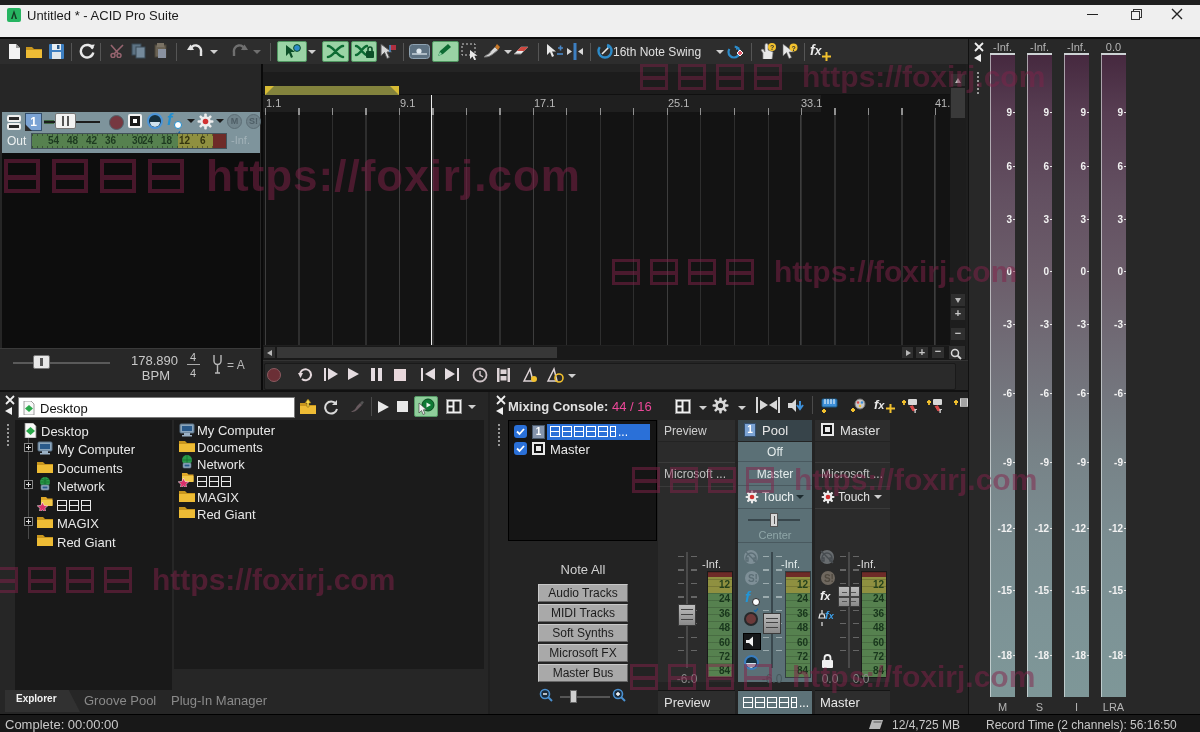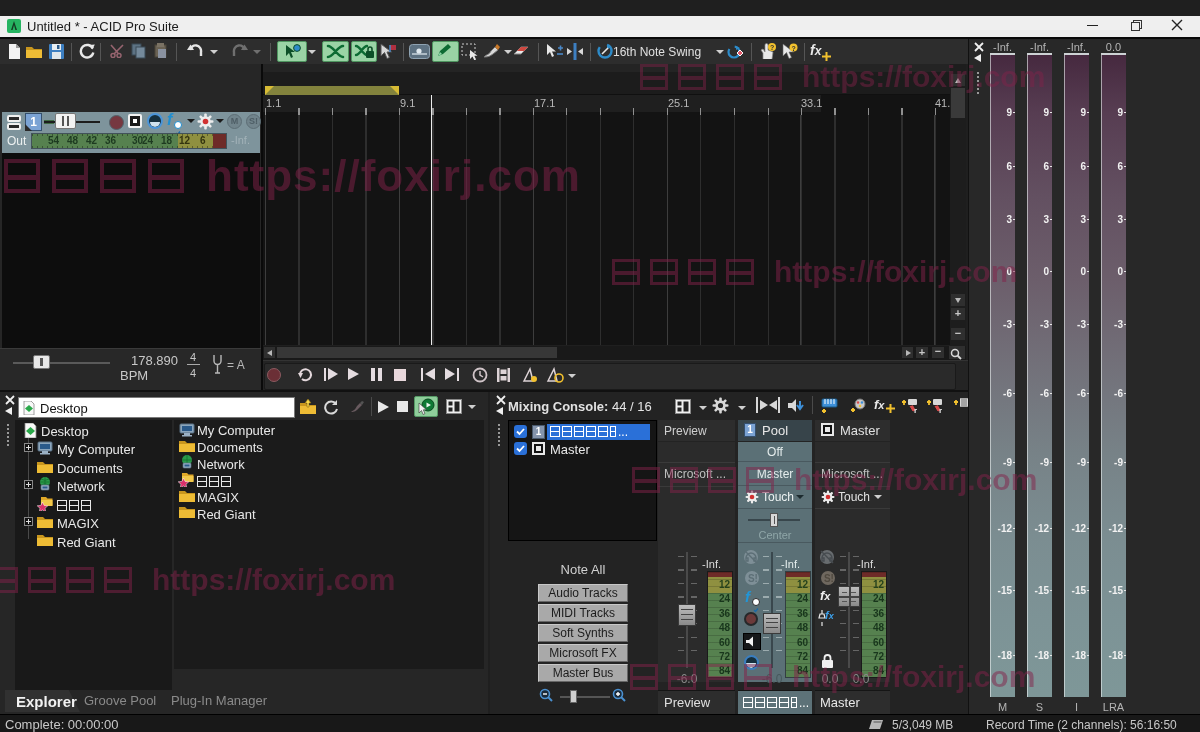--- a/index.html
+++ b/index.html
@@ -14,21 +14,21 @@
 .wm .b{width:28px;height:26px;border:3px solid;box-sizing:border-box;background:linear-gradient(transparent 9px,currentColor 9px,currentColor 13px,transparent 13px);margin-right:10px}
 .wm .t{margin-left:10px}
 .wm.lg{font-size:44px;letter-spacing:1px}
 .wm.lg .b{width:36px;height:34px;margin-right:12px;border-width:4px;background:linear-gradient(transparent 12px,currentColor 12px,currentColor 17px,transparent 17px)}
 .tri{width:0;height:0;position:absolute}
 </style>
 </head>
 <body>
 <div id="r">
 
-<div class="a" style="left:0;top:16px;width:1200px;height:36px;background:#efefef">
+<div class="a" style="left:0;top:5px;width:1200px;height:36px;background:#efefef">
  <div class="a" style="left:7px;top:3px;width:14px;height:14px;background:#26b461;border-radius:2px">
   <svg width="14" height="14">
           <path d="M7 2 L10 11 L8.4 11 L7 6 L5.6 11 L4 11 Z" fill="#143a22"></path>
         </svg>
  </div>
  <div class="a" style="left:27px;top:3px;font-size:13px;color:#1a1a1a">Untitled * - ACID Pro Suite</div>
  <div class="a" style="left:1087px;top:9px;width:11px;height:1px;background:#222"></div>
  <div class="a" style="left:1133px;top:4px;width:7px;height:7px;border:1px solid #333;background:#efefef"></div>
  <div class="a" style="left:1131px;top:6px;width:7px;height:7px;border:1px solid #333;background:#efefef"></div>
  <svg class="a" style="left:1171px;top:3px" width="12" height="12">
@@ -232,21 +232,21 @@
   <div class="a" style="left:229px;top:22px;font-size:11px;color:#a2b2b8">-Inf.</div>
  </div>
  <div class="a" style="left:2px;top:89px;width:258px;height:195px;background:#0d0d0d"></div>
 
  <div class="a" style="left:0;top:284px;width:262px;height:44px;background:#282828;border-top:1px solid #3a3a3a;box-sizing:border-box">
   <div class="a" style="left:13px;top:13px;width:97px;height:2px;background:#5a5a5a"></div>
   <div class="a" style="left:33px;top:6px;width:17px;height:14px;background:#e8e8e8;border:1px solid #777;border-radius:2px;box-sizing:border-box">
           <div class="a" style="left:6px;top:2px;width:3px;height:8px;background:#555"></div>
         </div>
   <div class="a" style="left:110px;top:4px;width:68px;height:13px;font-size:13px;color:#c8c8c8;text-align:right">178.890</div>
-  <div class="a" style="left:120px;top:19px;width:50px;font-size:13px;color:#c8c8c8;text-align:left">BPM</div>
+  <div class="a" style="left:120px;top:19px;width:50px;font-size:13px;color:#c8c8c8;text-align:right">BPM</div>
   <div class="a" style="left:186px;top:2px;width:14px;font-size:11px;color:#c8c8c8;text-align:center">4</div>
   <div class="a" style="left:187px;top:15px;width:13px;height:1px;background:#aaa"></div>
   <div class="a" style="left:186px;top:18px;width:14px;font-size:11px;color:#c8c8c8;text-align:center">4</div>
   <svg class="a" style="left:211px;top:5px" width="13" height="20">
           <path d="M3 1 v6 a3.5 3.5 0 0 0 7 0 v-6 M6.5 10 v9 M4 19 h5" stroke="#b8b8b8" stroke-width="1.4" fill="none"></path>
         </svg>
   <div class="a" style="left:227px;top:9px;font-size:12px;color:#b8b8b8">= A</div>
  </div>
 </div>
 <div class="a" style="left:261px;top:64px;width:2px;height:328px;background:#0a0a0a"></div>
@@ -478,32 +478,32 @@
         </svg>
   <div class="a" style="left:23px;top:70px;font-size:13px;color:#e8e8e8">MAGIX</div>
   <svg class="a" style="left:5px;top:85px" width="16" height="13">
           <path d="M0 2 h6 l2 2 h8 v9 h-16 z" fill="#c8961e"></path>
           <path d="M0 5 h16 v8 h-16 z" fill="#eebc35"></path>
         </svg>
   <div class="a" style="left:23px;top:87px;font-size:13px;color:#e8e8e8">Red Giant</div>
  </div>
 
  <div class="a" style="left:5px;top:298px;width:75px;height:22px;background:#313131;clip-path:polygon(0 0,85% 0,100% 100%,0 100%)"></div>
- <div class="a" style="left:16px;top:301px;font-size:15px;font-weight:bold;color:#f2f2f2">Explorer</div>
+ <div class="a" style="left:16px;top:301px;font-size:10px;font-weight:bold;color:#f2f2f2">Explorer</div>
  <div class="a" style="left:84px;top:301px;font-size:13px;color:#8a8a8a">Groove Pool</div>
  <div class="a" style="left:171px;top:301px;font-size:13px;color:#8a8a8a">Plug-In Manager</div>
 </div>
 
 <div class="a" style="left:490px;top:392px;width:478px;height:322px;background:#232323">
  <svg class="a" style="left:6px;top:3px" width="10" height="10">
         <path d="M1 1 L9 9 M9 1 L1 9" stroke="#f0f0f0" stroke-width="1.8"></path>
       </svg>
  <div class="tri" style="left:6px;top:15px;border-top:4.5px solid transparent;border-bottom:4.5px solid transparent;border-right:7px solid #f0f0f0"></div>
  <div class="a" style="left:8px;top:32px;width:2px;height:24px;background-image:repeating-linear-gradient(#999 0 2px,transparent 2px 4px)"></div>
- <div class="a" style="left:18px;top:7px;font-size:13px;font-weight:bold;color:#e2e2e2">Mixing Console: <span style="font-weight:normal;color:#e5e5e5">44 / 16</span></div>
+ <div class="a" style="left:18px;top:7px;font-size:13px;font-weight:bold;color:#e2e2e2">Mixing Console: <span style="font-weight:normal;color:#ec4899">44 / 16</span></div>
  <svg class="a" style="left:185px;top:7px" width="16" height="15">
         <rect x="0.5" y="0.5" width="15" height="14" fill="#f0f0f0" stroke="#888"></rect>
         <rect x="2.5" y="2.5" width="4" height="4" fill="#222"></rect>
         <rect x="2.5" y="8.5" width="4" height="4" fill="#222"></rect>
         <rect x="8.5" y="2.5" width="5" height="10" fill="#222"></rect>
       </svg>
  <div class="car" style="left:209px;top:14px"></div>
  <svg class="a" style="left:222px;top:5px" width="17" height="17">
         <g fill="#d8d8d8">
           <circle cx="8.5" cy="8.5" r="5.2"></circle>
@@ -877,21 +877,21 @@
 <div class="a" style="left:1024px;top:701px;width:31px;height:11px;text-align:center;font-size:11px;color:#b4b4b4">S</div>
 <div class="a" style="left:1061px;top:701px;width:31px;height:11px;text-align:center;font-size:11px;color:#b4b4b4">I</div>
 <div class="a" style="left:1098px;top:701px;width:31px;height:11px;text-align:center;font-size:11px;color:#b4b4b4">LRA</div>
 
 <div class="a" style="left:0;top:714px;width:1200px;height:18px;background:#181818;border-top:1px solid #000;box-sizing:border-box;font-size:13px;color:#c8c8c8">
  <span class="a" style="left:5px;top:2px">Complete: 00:00:00</span>
  <svg class="a" style="left:869px;top:5px" width="14" height="9">
         <path d="M3 0 h11 l-3 9 h-11 z" fill="#b8b8b8"></path>
         <path d="M4.5 2 h8" stroke="#555" stroke-width="1"></path>
       </svg>
- <span class="a" style="left:892px;top:3px;font-size:12px">5/3,049 MB</span>
+ <span class="a" style="left:892px;top:3px;font-size:12px">12/4,725 MB</span>
  <span class="a" style="left:986px;top:3px;font-size:12px">Record Time (2 channels): 56:16:50</span>
 </div>
 
 <div class="wm" style="left:640px;top:60px;opacity:.45">
       <span class="b"></span>
       <span class="b"></span>
       <span class="b"></span>
       <span class="b"></span>
       <span class="t">https://foxirj.com</span>
     </div>

